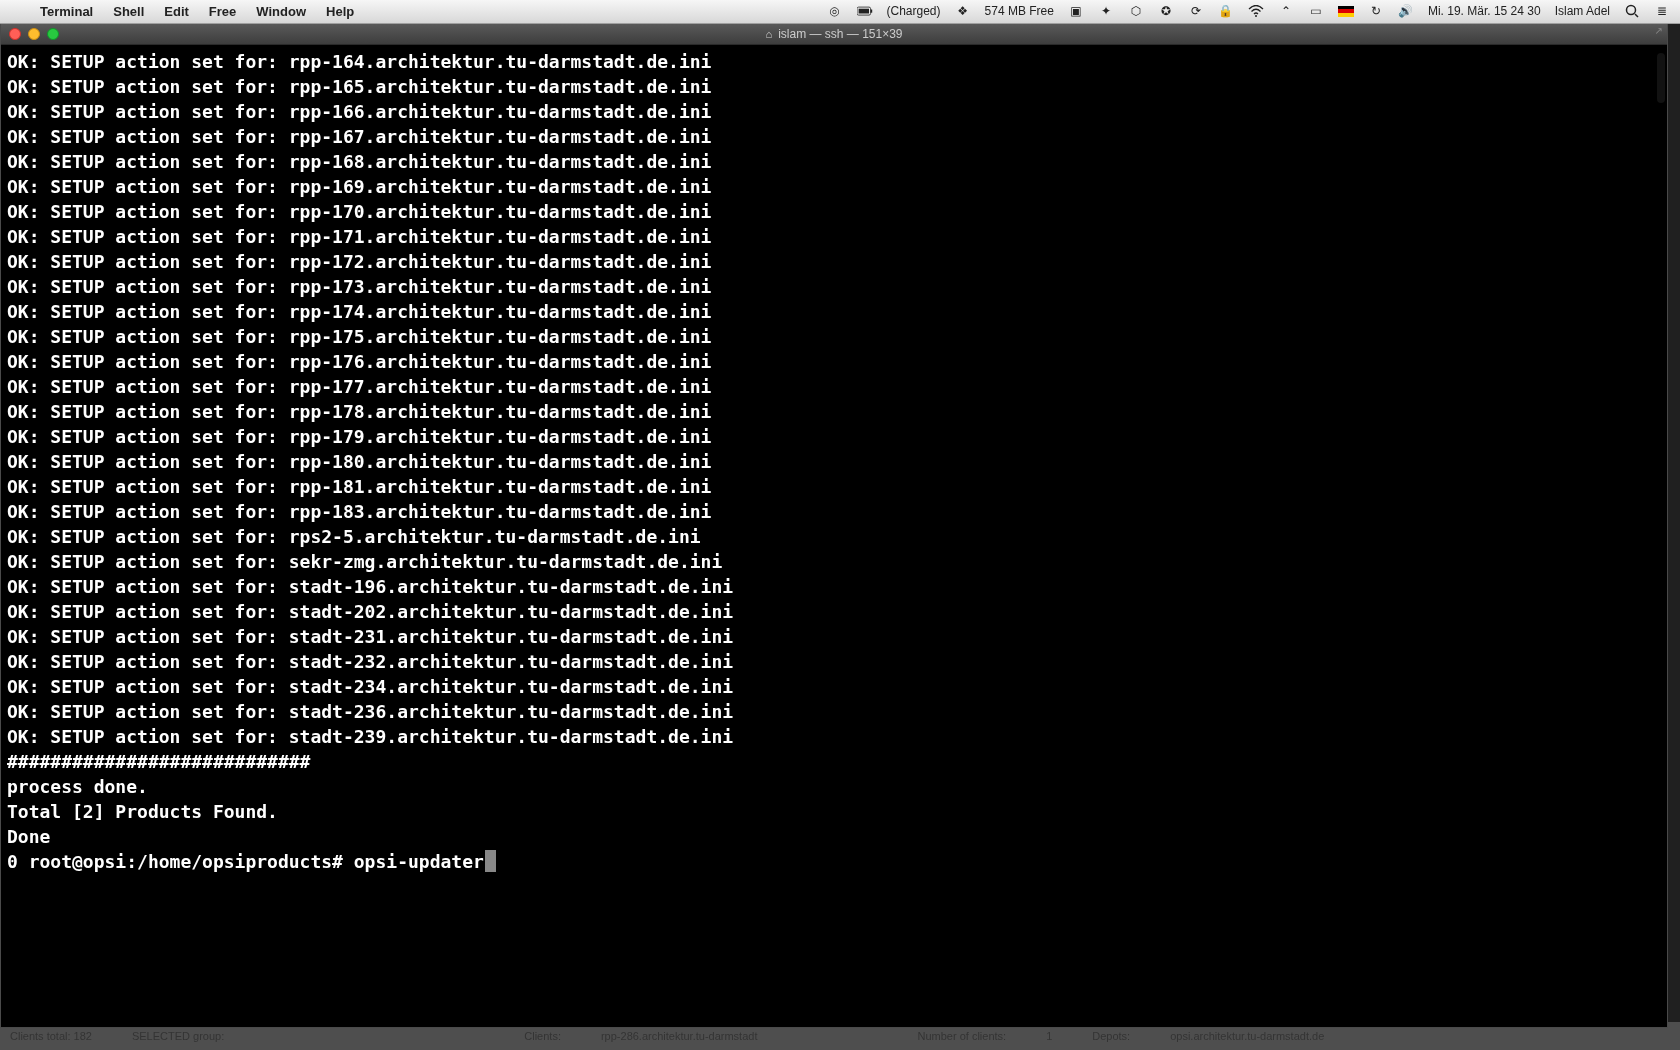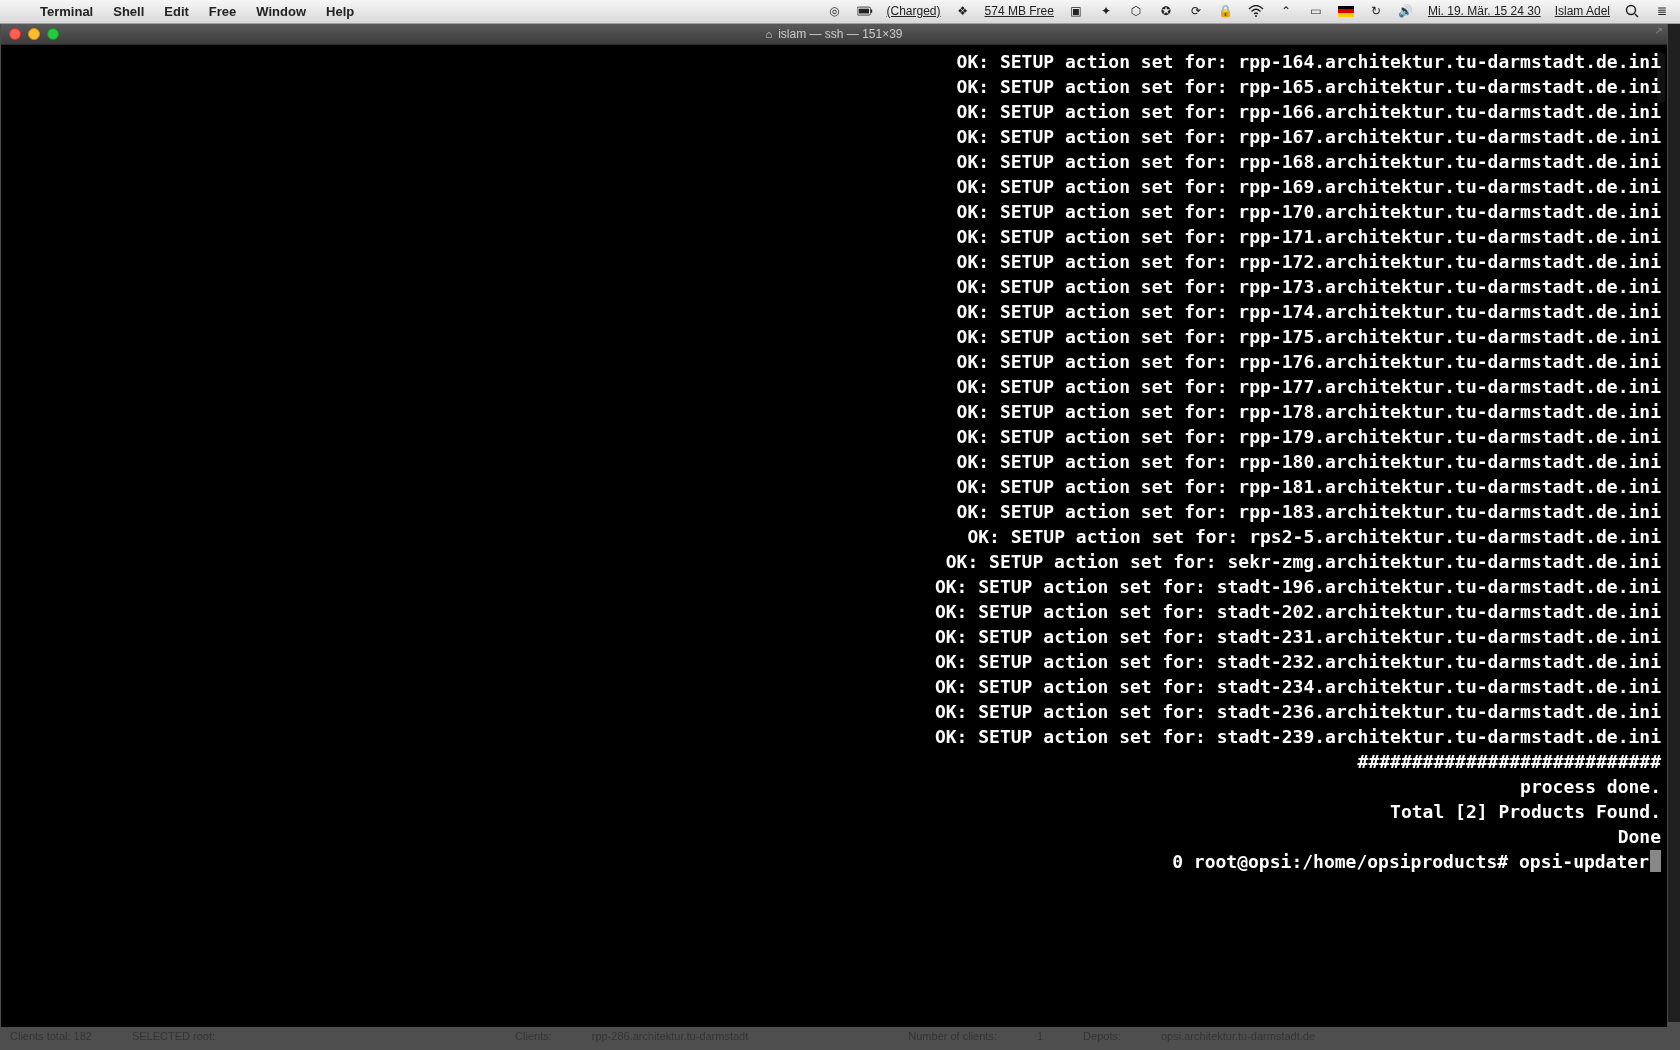--- a/index.html
+++ b/index.html
@@ -17,21 +17,21 @@
     display: flex; align-items: center; font-size: 13px; color: #222;
     z-index: 1000;
   }
   .menubar .left { display: flex; align-items: center; gap: 0; padding-left: 10px; }
   .menubar .left span { padding: 0 10px; cursor: default; font-weight: bold; }
   .menubar .left .appname { font-weight: 700; }
   .menubar .apple { font-size: 15px; padding-right: 6px; }
   .menubar .right { position: absolute; right: 10px; top: 0; height: 22px;
     display: flex; align-items: center; gap: 14px; font-size: 12px; }
   .menubar .right .ico { width: 16px; height: 16px; display:flex;align-items:center;justify-content:center; }
-  .menubar .right .txt { white-space: nowrap; text-decoration: underline; }
+  .menubar .right .txt { white-space: nowrap; }
   .flag { width:16px; height:11px; display:flex; flex-direction:column; }
   .flag div { flex:1; }
   .flag .bk{background:#000}.flag .rd{background:#d00}.flag .yl{background:#fc0}
 
   
   .background-dim {
     position:absolute; inset:0; background:#202020;
     z-index:0;
   }
   .statusbar-bottom {
@@ -61,21 +61,21 @@
   .tl-max{background:#28c940;border:1px solid #10942a}
   .term-title { position:absolute; left:50%; transform:translateX(-50%);
     color:#ccc; font-size:12px; display:flex; align-items:center; gap:6px;}
   .home-ico { font-size:11px; }
 
   .term-body {
     flex:1; background:#000; color:#fff; font-family:"Menlo","Consolas",monospace;
     font-size:18px; line-height:25px; padding:4px 6px; font-weight:600;
     white-space:pre; overflow:hidden;
   }
-  .term-body .line { display:block;text-align:right; }
+  .term-body .line { display:block; }
   .cursor { display:inline-block; width:11px; height:22px;
             background:#888; vertical-align:-4px; margin-left:1px; }
 
   
   .scroll-hint { position:absolute; right:2px; top:30px; width:8px; height:50px;
                  background:rgba(180,180,180,0.1); border-radius:4px; }
   .maximize-corner{position:absolute;top:2px;right:4px;color:#888;font-size:10px;}
 </style>
 </head>
 <body>
@@ -152,20 +152,20 @@
     </div>
     <span class="maximize-corner">↗</span>
   </div>
 
   <div class="term-body" id="term-body"><span class="line">OK: SETUP action set for: rpp-164.architektur.tu-darmstadt.de.ini</span><span class="line">OK: SETUP action set for: rpp-165.architektur.tu-darmstadt.de.ini</span><span class="line">OK: SETUP action set for: rpp-166.architektur.tu-darmstadt.de.ini</span><span class="line">OK: SETUP action set for: rpp-167.architektur.tu-darmstadt.de.ini</span><span class="line">OK: SETUP action set for: rpp-168.architektur.tu-darmstadt.de.ini</span><span class="line">OK: SETUP action set for: rpp-169.architektur.tu-darmstadt.de.ini</span><span class="line">OK: SETUP action set for: rpp-170.architektur.tu-darmstadt.de.ini</span><span class="line">OK: SETUP action set for: rpp-171.architektur.tu-darmstadt.de.ini</span><span class="line">OK: SETUP action set for: rpp-172.architektur.tu-darmstadt.de.ini</span><span class="line">OK: SETUP action set for: rpp-173.architektur.tu-darmstadt.de.ini</span><span class="line">OK: SETUP action set for: rpp-174.architektur.tu-darmstadt.de.ini</span><span class="line">OK: SETUP action set for: rpp-175.architektur.tu-darmstadt.de.ini</span><span class="line">OK: SETUP action set for: rpp-176.architektur.tu-darmstadt.de.ini</span><span class="line">OK: SETUP action set for: rpp-177.architektur.tu-darmstadt.de.ini</span><span class="line">OK: SETUP action set for: rpp-178.architektur.tu-darmstadt.de.ini</span><span class="line">OK: SETUP action set for: rpp-179.architektur.tu-darmstadt.de.ini</span><span class="line">OK: SETUP action set for: rpp-180.architektur.tu-darmstadt.de.ini</span><span class="line">OK: SETUP action set for: rpp-181.architektur.tu-darmstadt.de.ini</span><span class="line">OK: SETUP action set for: rpp-183.architektur.tu-darmstadt.de.ini</span><span class="line">OK: SETUP action set for: rps2-5.architektur.tu-darmstadt.de.ini</span><span class="line">OK: SETUP action set for: sekr-zmg.architektur.tu-darmstadt.de.ini</span><span class="line">OK: SETUP action set for: stadt-196.architektur.tu-darmstadt.de.ini</span><span class="line">OK: SETUP action set for: stadt-202.architektur.tu-darmstadt.de.ini</span><span class="line">OK: SETUP action set for: stadt-231.architektur.tu-darmstadt.de.ini</span><span class="line">OK: SETUP action set for: stadt-232.architektur.tu-darmstadt.de.ini</span><span class="line">OK: SETUP action set for: stadt-234.architektur.tu-darmstadt.de.ini</span><span class="line">OK: SETUP action set for: stadt-236.architektur.tu-darmstadt.de.ini</span><span class="line">OK: SETUP action set for: stadt-239.architektur.tu-darmstadt.de.ini</span><span class="line"></span><span class="line">############################</span><span class="line"></span><span class="line">process done.</span><span class="line"></span><span class="line"></span><span class="line"></span><span class="line">Total [2] Products Found.</span><span class="line"></span><span class="line">Done</span><span class="line"><span>0 root@opsi:/home/opsiproducts# </span><span>opsi-updater</span><span class="cursor"></span></span></div>
   <div class="scroll-hint"></div>
 </div>
 
 <div class="statusbar-bottom">
   <span>Clients total: 182</span>
-  <span>SELECTED  root:</span>
+  <span>SELECTED  group:</span>
   <span style="margin-left:260px">Clients:</span>
   <span>rpp-286.architektur.tu-darmstadt</span>
   <span style="margin-left:120px">Number of clients:</span>
   <span>1</span>
   <span style="">Depots:</span>
   <span>opsi.architektur.tu-darmstadt.de</span>
 </div>
 
 </body></html>

